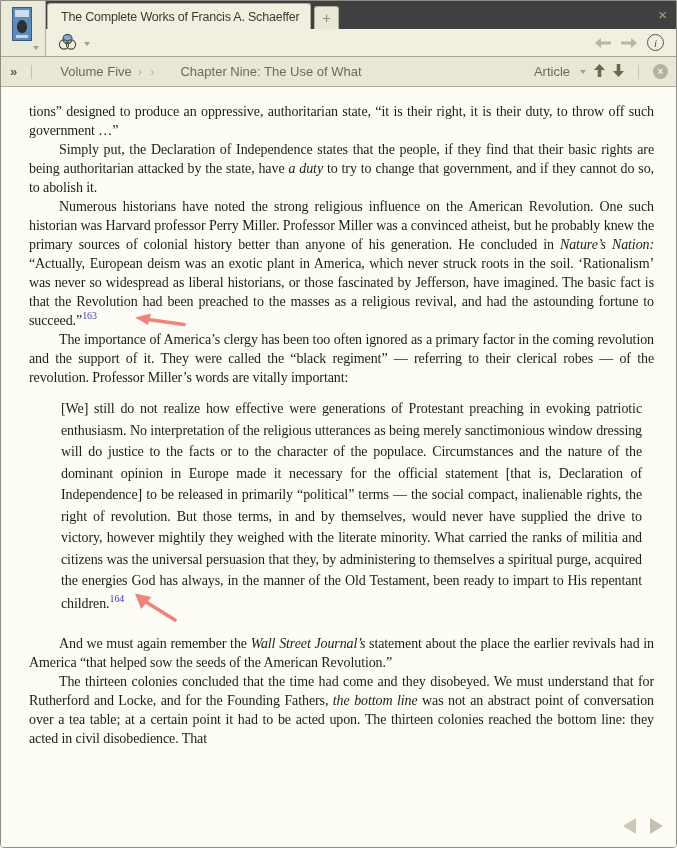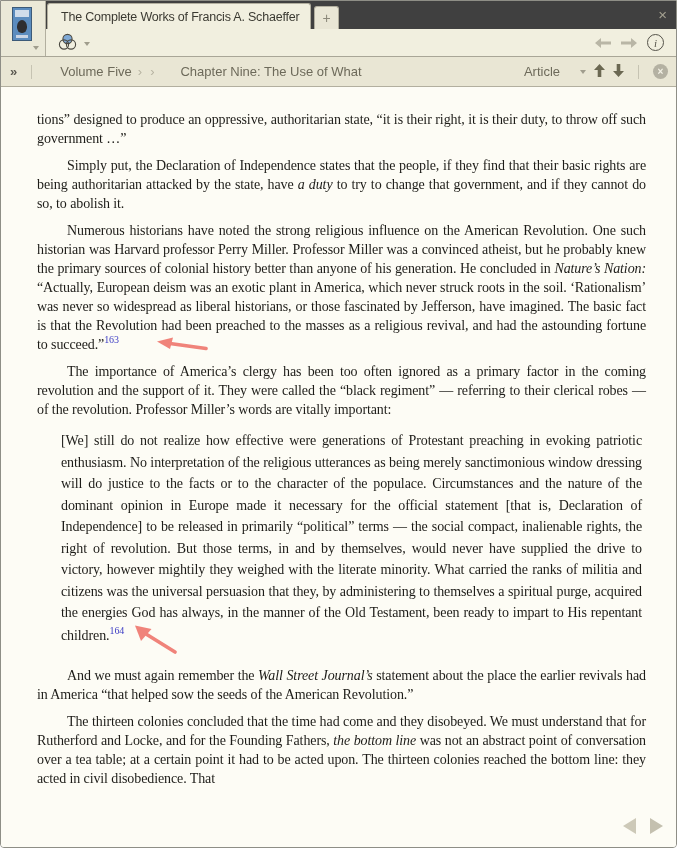--- a/index.html
+++ b/index.html
@@ -47,33 +47,33 @@
     position:absolute;left:0;top:55px;right:0;height:31px;background:#e9e6d4;
     border-top:1px solid #a9a697;border-bottom:1px solid #b2af9f;
     display:flex;align-items:center;font-size:13px;color:#6d6a5a;
   }
   .loc-left{display:flex;align-items:center;padding-left:9px;min-width:0;}
   .expander{color:#5b5950;font-weight:bold;font-size:13px;padding-right:8px;}
   .vsep{width:1px;height:14px;background:#c6c3b2;margin:0 6px;}
   .crumb{padding:0 2px;white-space:nowrap;margin-left:20px;}
   .crumb-sep{color:#b7b4a2;padding:0 4px;}
   .loc-right{margin-left:auto;display:flex;align-items:center;gap:8px;padding-right:8px;}
-  .article-btn{display:flex;align-items:center;gap:20px;}
+  .article-btn{display:flex;align-items:center;gap:10px;}
   .gray-x-circle{
     width:15px;height:15px;border-radius:50%;background:#b4b1a2;color:#f4f2e6;
     font-size:10px;font-weight:bold;display:flex;align-items:center;justify-content:center;line-height:1;
   }
   
   .doc{
     position:absolute;left:0;top:87px;right:0;bottom:0;background:#fdfcf5;
     padding:14px 22px 0 28px;overflow:hidden;
     font-family:"Liberation Serif",serif;font-size:14px;color:#1d1c18;
     text-align:justify;letter-spacing:-0.1px;
   }
-  .para{margin:8px;line-height:19px;}
+  .para{margin:0;line-height:19px;}
   .para.indent{text-indent:30px;}
   .quote{margin:11px 12px 12px 32px;line-height:21.5px;}
   .it{font-style:italic;}
   sup.fn{color:#3c3cc4;font-size:10px;line-height:0;cursor:pointer;}
   .arrow{display:inline-block;vertical-align:-2px;margin-left:7px;line-height:0;}
   .arrow.up-left{vertical-align:-14px;margin-left:10px;}
   
   .pager{position:absolute;right:13px;bottom:13px;display:flex;gap:14px;z-index:5;}
   .tri-prev{width:0;height:0;border-top:8px solid transparent;border-bottom:8px solid transparent;border-right:13px solid #cdc9b8;}
   .tri-next{width:0;height:0;border-top:8px solid transparent;border-bottom:8px solid transparent;border-left:13px solid #c4c0af;}

